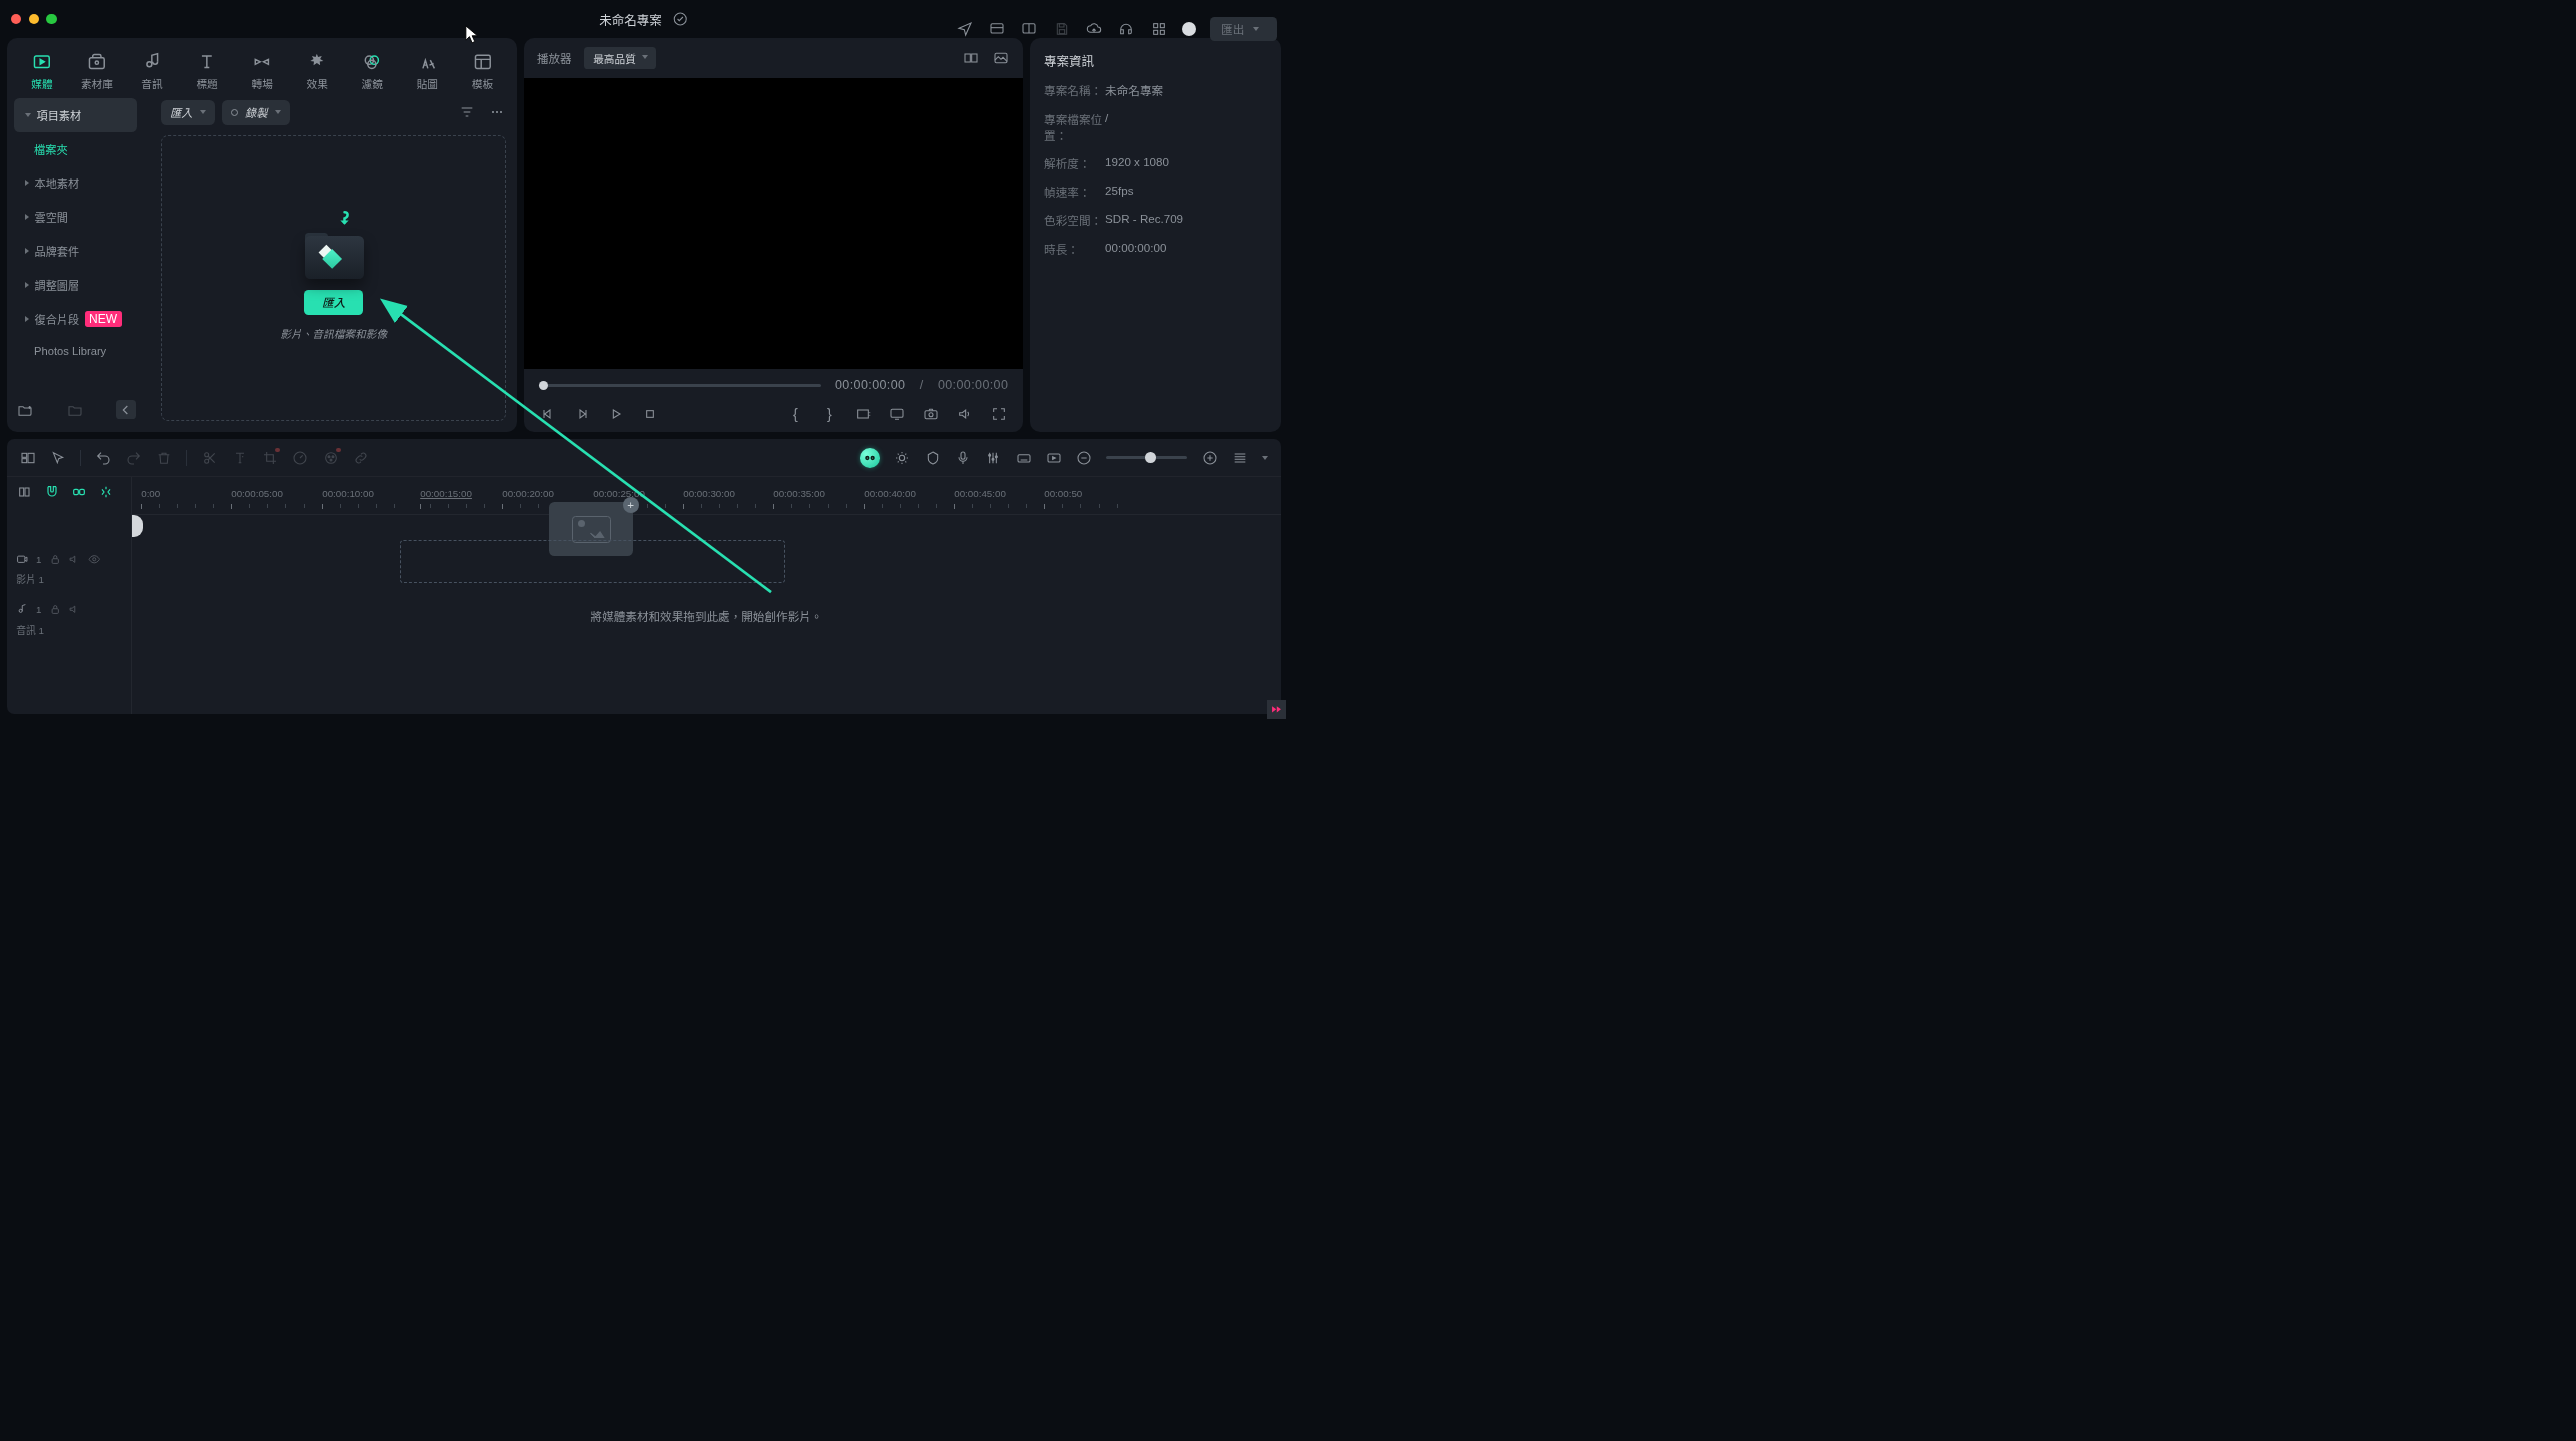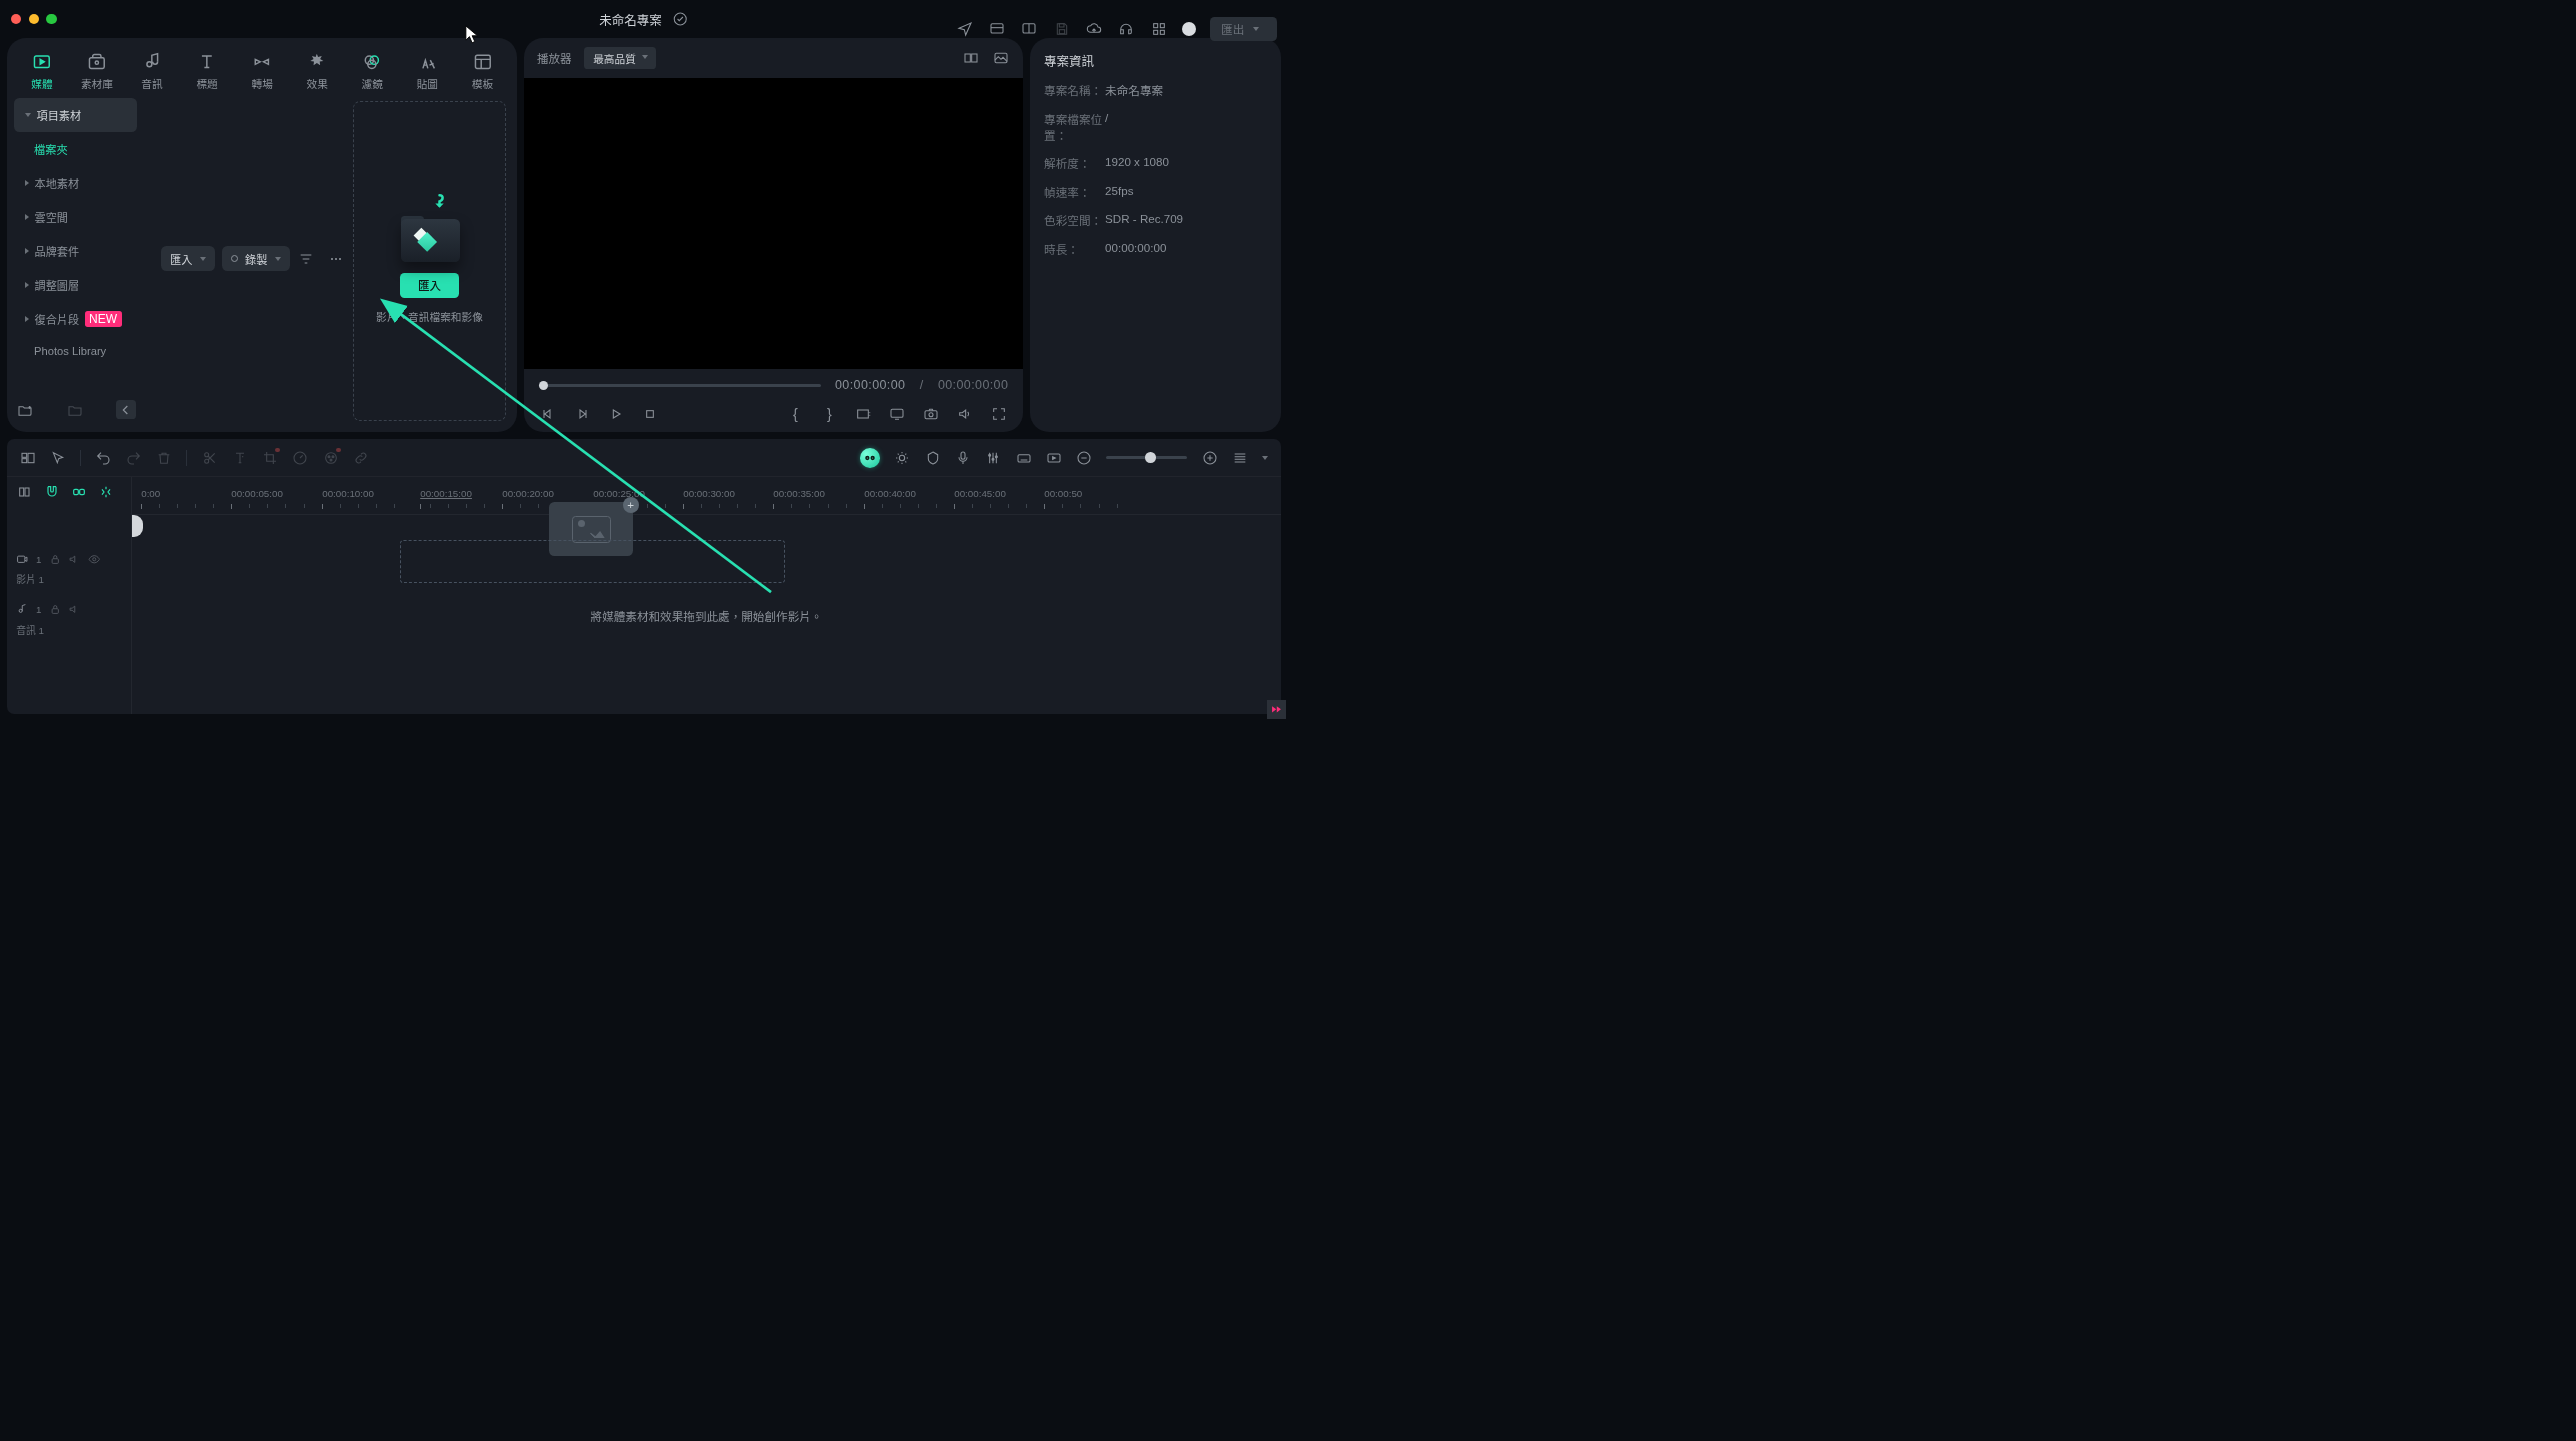--- a/index.html
+++ b/index.html
@@ -65,21 +65,21 @@
   }
   
   .upper {
     display: flex;
     gap: 7.2px;
     padding: 0 7.2px;
     height: 394px;
   }
   .panel {
     background: var(--bg1);
-    border-radius: 19px;
+    border-radius: 10px;
     overflow: hidden;
     display: flex;
     flex-direction: column;
   }
   
   .media-panel { width: 510px; }
   .media-tabs {
     display: flex;
     justify-content: space-around;
     padding: 9px 7.2px 0 7.2px;
@@ -110,21 +110,21 @@
   .tri-down { width: 0; height: 0; border-left: 3.6px solid transparent; border-right: 3.6px solid transparent; border-top: 4.5px solid var(--text-dimmer); }
   .badge-new {
     background: var(--pink); color: #fff; font-size: 12px; padding: 0.9px 4.5px; border-radius: 2.7px;
   }
   .mb-side-bottom {
     margin-top: auto;
     display: flex; align-items: center; gap: 14.3px;
     padding: 5.4px 1.8px;
     justify-content: space-between;
   }
-  .mb-main { flex: 1; display: flex; flex-direction: row; }
+  .mb-main { flex: 1; display: flex; flex-direction: column; font-style: italic; }
   .mb-toolbar { display: flex; align-items: center; gap: 7.2px; padding: 1.8px 3.6px 7.2px 3.6px; }
   .pill {
     background: var(--bg3); border-radius: 5.4px;
     padding: 4.5px 9px; display: flex; align-items: center; gap: 7.2px;
     font-size: 11.2px; color: var(--text);
   }
   .pill .rec-dot { width: 7.2px; height: 7.2px; border: 1.3px solid var(--text-dim); border-radius: 50%; }
   .mb-toolbar-right { margin-left: auto; display: flex; gap: 12.5px; color: var(--text-dim); }
   .dropzone {
     flex: 1; display: flex; flex-direction: column; align-items: center; justify-content: center;

